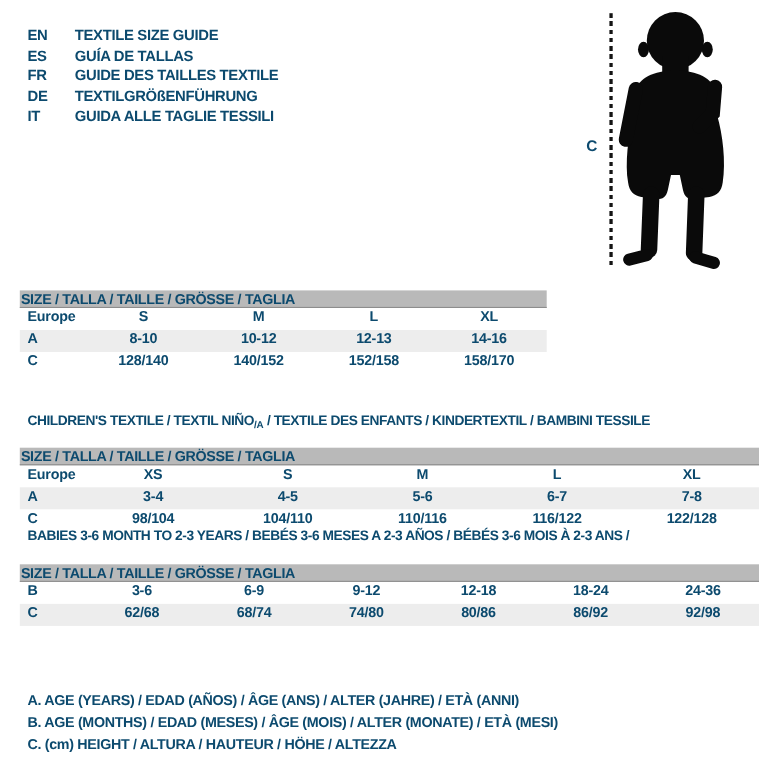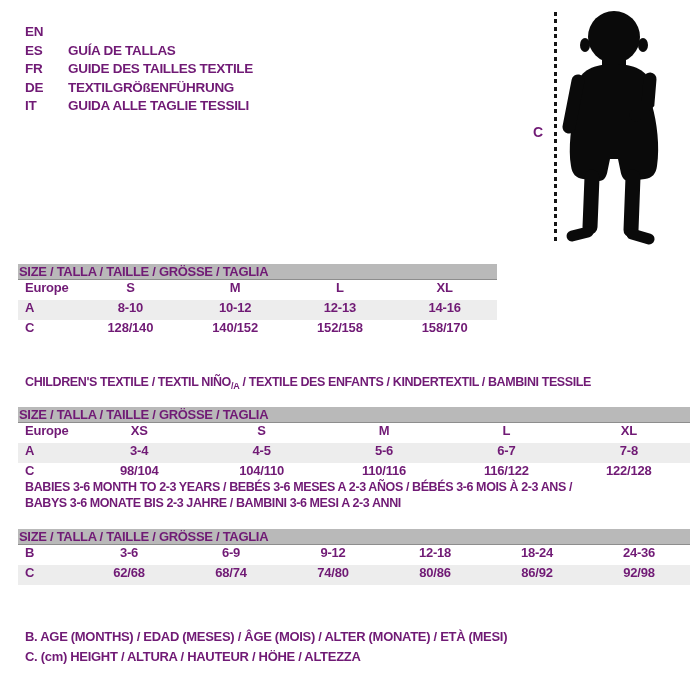--- a/index.html
+++ b/index.html
@@ -1,18 +1,18 @@
 <!DOCTYPE html>
 <html style="--bar-gray: #b9b9b9; --stripe-gray: #ededed;"><head>
 <meta charset="utf-8">
 <style>
   html,body{margin:0;padding:0;background:#ffffff;}
   .page{
     position:relative;width:700px;height:700px;background:#fff;overflow:hidden;
-    font-family:"Liberation Sans",sans-serif;font-weight:700;color:#701a75;
+    font-family:"Liberation Sans",sans-serif;font-weight:700;color:#0c4a6e;
   }
   
   .lang-block{position:absolute;left:25px;top:23px;font-size:13.5px;line-height:18.5px;letter-spacing:-0.3px;}
   .lang-row{display:flex;white-space:nowrap;}
   .lang-code{width:43px;}
   
   .c-label{position:absolute;left:533px;top:124px;font-size:14px;letter-spacing:0;}
   .measure-line{
     position:absolute;left:554px;top:12px;width:2.5px;height:231px;
     background:repeating-linear-gradient(180deg,#141414 0 4px,transparent 4px 7.5px);
@@ -40,20 +40,21 @@
   .legend-line{white-space:nowrap;}
 </style>
 </head>
 <body>
 
 <div class="page">
 
   <div class="lang-block" id="lang-block">
       <div class="lang-row">
         <span class="lang-code">EN</span>
+        <span class="lang-title">TEXTILE SIZE GUIDE</span>
       </div>
       <div class="lang-row">
         <span class="lang-code">ES</span>
         <span class="lang-title">GUÍA DE TALLAS</span>
       </div>
       <div class="lang-row">
         <span class="lang-code">FR</span>
         <span class="lang-title">GUIDE DES TAILLES TEXTILE</span>
       </div>
       <div class="lang-row">
@@ -144,21 +145,20 @@
           <div class="t-cell">110/116</div>
           <div class="t-cell">116/122</div>
           <div class="t-cell">122/128</div>
         </div>
       </div>
   </section>
 
   <section class="sec" id="sec-2">
     <div class="sec-title">
         <div class="title-line"><span>BABIES 3-6 MONTH TO 2-3 YEARS / BEBÉS 3-6 MESES A 2-3 AÑOS / BÉBÉS 3-6 MOIS À 2-3 ANS /</span></div>
-        <div class="title-line"><span>BABYS 3-6 MONATE BIS 2-3 JAHRE / BAMBINI 3-6 MESI A 2-3 ANNI</span></div>
       </div>
     <div class="size-table" style="width: 672px;">
         <div class="size-bar">SIZE / TALLA / TAILLE / GRÖSSE / TAGLIA</div>
         <div class="t-row">
           <div class="t-label">B</div>
           <div class="t-cell">3-6</div>
           <div class="t-cell">6-9</div>
           <div class="t-cell">9-12</div>
           <div class="t-cell">12-18</div>
           <div class="t-cell">18-24</div>
@@ -170,17 +170,18 @@
           <div class="t-cell">68/74</div>
           <div class="t-cell">74/80</div>
           <div class="t-cell">80/86</div>
           <div class="t-cell">86/92</div>
           <div class="t-cell">92/98</div>
         </div>
       </div>
   </section>
 
   <div class="legend" id="legend">
+      <div class="legend-line">A. AGE (YEARS) / EDAD (AÑOS) / ÂGE (ANS) / ALTER (JAHRE) / ETÀ (ANNI)</div>
       <div class="legend-line">B. AGE (MONTHS) / EDAD (MESES) / ÂGE (MOIS) / ALTER (MONATE) / ETÀ (MESI)</div>
       <div class="legend-line">C. (cm) HEIGHT / ALTURA / HAUTEUR / HÖHE / ALTEZZA</div>
     </div>
 
 </div>
 
 </body></html>

